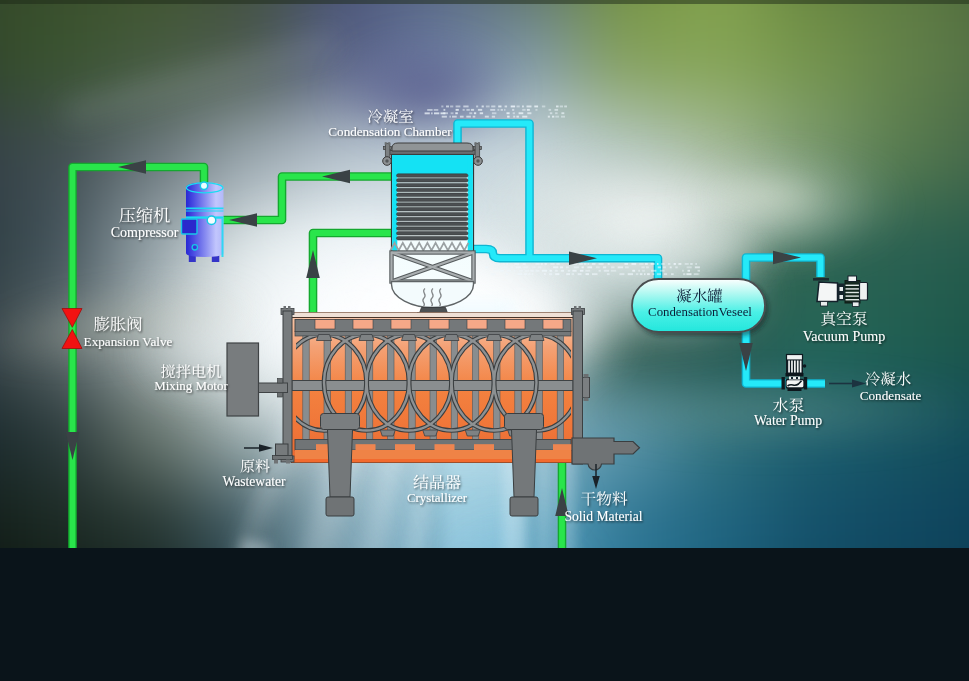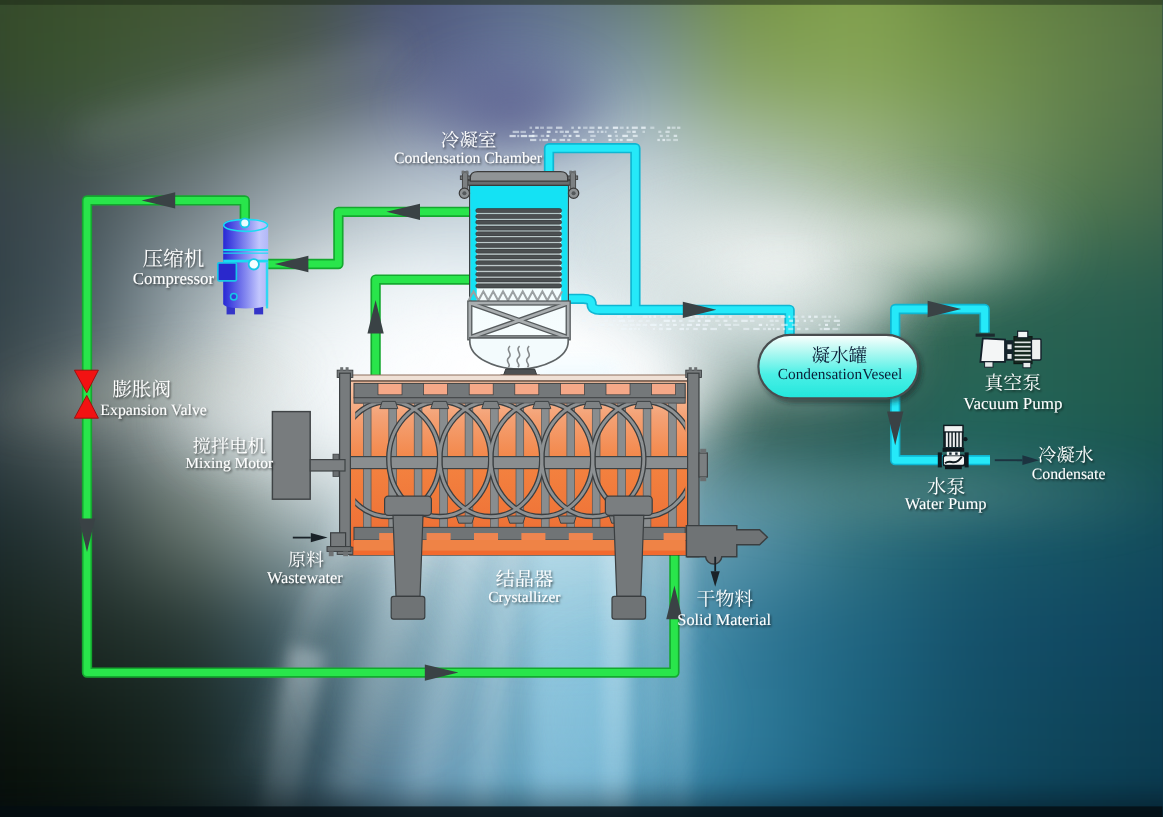--- a/index.html
+++ b/index.html
@@ -1,15 +1,15 @@
 <!DOCTYPE html>
 <html><head><meta charset="utf-8">
 <style>
 html,body{margin:0;padding:0;background:#0a141a;}
-#stage{position:relative;width:969px;height:681px;overflow:hidden;background:#14465e;
+#stage{position:relative;width:969px;height:548px;overflow:hidden;background:#14465e;
 font-family:"Liberation Sans",sans-serif;}
 #stage .bgl{position:absolute;inset:0;}
 #dg{position:absolute;left:0;top:0;z-index:5;}
 
 </style></head>
 <body>
 <div id="stage">
 <div class="bgl">
       <svg width="1129" height="841" viewBox="0 0 1129 841" style="position:absolute;left:-80px;top:-80px;filter:blur(38px);">
         <rect x="0.0" y="0.0" width="95.1" height="94.4" fill="#354829"></rect>

